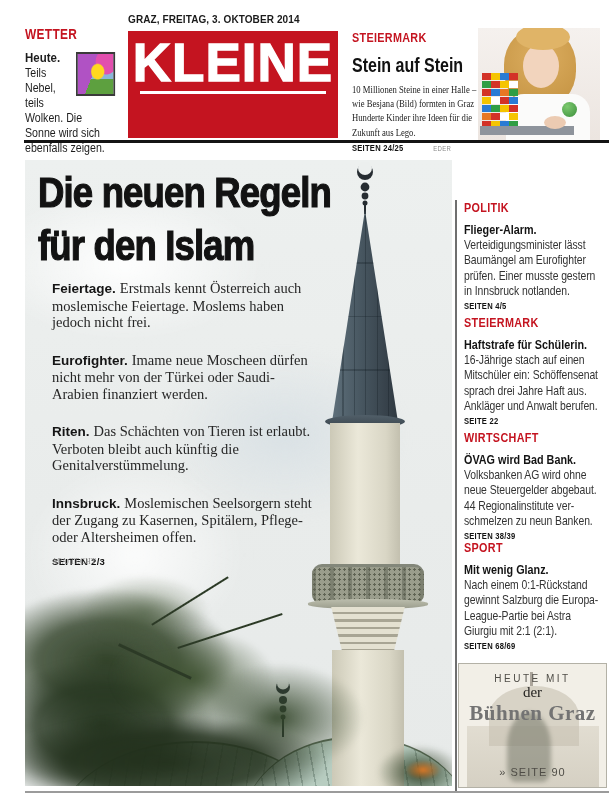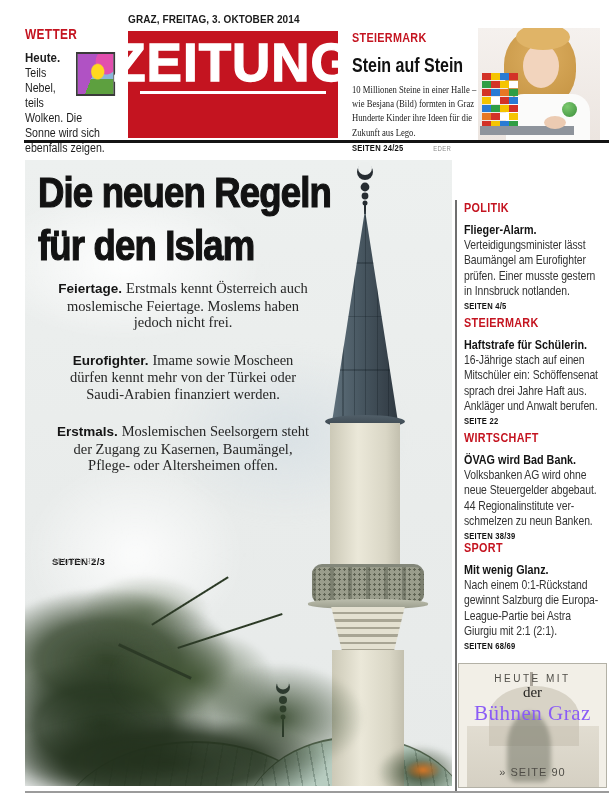--- a/index.html
+++ b/index.html
@@ -107,21 +107,21 @@
   .b2{left:150px;top:470px;width:110px;height:2px;transform:rotate(-18deg);}
   .b3{left:90px;top:500px;width:80px;height:2.5px;transform:rotate(25deg);}
   .finial-main{left:329px;top:2px;z-index:3;}
   .finial-dome{left:249px;top:518px;z-index:2;}
 
   
   #headline{left:13px;top:6px;width:380px;z-index:10;color:#121212;font-weight:700;
     font-size:43px;line-height:53px;letter-spacing:-1px;-webkit-text-stroke:1.2px #121212;
     transform:scaleX(.85);transform-origin:0 0;}
   #paras{left:27px;top:120px;width:262px;z-index:10;}
-  #paras p{margin:0 0 21px;font-family:"Liberation Serif",serif;font-size:14.5px;line-height:16.5px;color:#262626;text-align:center;}
+  #paras p{margin:0 0 21px;font-family:"Liberation Serif",serif;font-size:14.5px;line-height:16.5px;color:#262626;}
   #paras .plead{font-family:"Liberation Sans",sans-serif;font-weight:bold;font-size:13.5px;color:#151515;margin-right:4px;}
   #story-ref{left:27px;top:384px;z-index:10;margin-top:12px;}
   #story-credit{left:27px;top:397px;z-index:10;font-family:Liberation Serif, serif;}
 
   
   #colrule{left:455px;top:200px;width:2px;height:591px;background:#6f6f6f;}
   #rcol{left:464px;top:199px;width:168px;height:465px;transform:scaleX(.8);transform-origin:0 0;}
   .sec{position:absolute;left:0;width:168px;}
   .s0{top:2px}.s1{top:117px}.s2{top:232px}.s3{top:342px}
   .sec .slabel{font-weight:bold;font-size:13.5px;letter-spacing:.4px;color:#c41420;line-height:14px;margin-bottom:7px;}
@@ -133,21 +133,21 @@
   #promo{left:458px;top:663px;width:147px;height:123px;border:1px solid #b3b1a6;background:#f2efe7;overflow:hidden;
     display:flex;flex-direction:column;align-items:center;text-align:center;}
   #promo .bgel{position:absolute;}
   .pb-dome{left:30px;top:22px;width:90px;height:60px;border-radius:50% 50% 0 0;background:#c7c0b0;opacity:.6;}
   .pb-body{left:8px;top:62px;width:132px;height:62px;background:linear-gradient(180deg,#d4cebf,#bdb6a5);opacity:.55;}
   .pb-tree{left:48px;top:48px;width:44px;height:70px;border-radius:50% 50% 20% 20%;background:#6d7061;opacity:.5;filter:blur(2px);}
   .pb-cross{left:71px;top:8px;width:3px;height:14px;background:#9a948a;opacity:.8;}
   #promo .kicker{margin-top:9px;font-size:10px;letter-spacing:2.5px;color:#4f4d47;position:relative;}
   #promo .ptitle1{margin-top:12px;font-family:"Liberation Serif",serif;font-size:19px;color:#1f1e1c;position:relative;}
   #promo .ptitle2{font-family:"Liberation Serif",serif;font-size:15px;color:#1f1e1c;position:relative;}
-  #promo .ptitle3{font-family:"Liberation Serif",serif;font-size:21px;font-weight:normal;color:#8b5cf6;position:relative;letter-spacing:.5px;}
+  #promo .ptitle3{font-family:"Liberation Serif",serif;font-size:21px;font-weight:bold;color:#737373;position:relative;letter-spacing:.5px;}
   #promo .pref{margin-top:auto;margin-bottom:9px;font-size:11px;letter-spacing:1px;color:#4f4d47;position:relative;}
 
   #bottom-rule{left:25px;top:791px;width:584px;height:2px;background:#9b9b9b;}
 </style>
 </head>
 <body>
 
 <div id="page">
 
   <div id="wetter" class="abs">
@@ -157,21 +157,21 @@
       <span class="wlead">Heute.</span>
       <span>Teils Nebel, teils Wolken. Die Sonne wird sich ebenfalls zeigen.</span>
     </div>
     <div class="pageref wref">SEITE 30</div>
   </div>
 
   <div id="dateline" class="abs">
     <span>GRAZ, FREITAG, 3. OKTOBER 2014</span>
   </div>
   <div id="logo" class="abs">
-    <div class="l1">ZEITUNG</div>
+    <div class="l1">KLEINE</div>
     <div class="lrule"></div>
   </div>
 
   <div id="teaser" class="abs">
     <div class="seclabel">STEIERMARK</div>
     <div class="thead">Stein auf Stein</div>
     <div class="tbody">10 Millionen Steine in einer Halle – so wie Besjana (Bild) formten in Graz Hunderte Kinder ihre Ideen für die Zukunft aus Lego.</div>
     <div class="trow">
       <span class="pageref">SEITEN 24/25</span>
       <span class="credit">EDER</span>
@@ -234,22 +234,23 @@
     <div class="branch b2"></div>
     <div class="branch b3"></div>
     <div class="flowers"></div>
 
     <div id="headline" class="abs">
       <div>Die neuen Regeln</div>
       <div>für den Islam</div>
     </div>
     <div id="paras" class="abs">
       <p><span class="plead">Feiertage.</span><span>Erstmals kennt Österreich auch moslemische Feiertage. Moslems haben jedoch nicht frei.</span></p>
-      <p><span class="plead">Eurofighter.</span><span>Imame sowie Moscheen dürfen kennt mehr von der Türkei oder Saudi-Arabien finanziert werden.</span></p>
-      <p><span class="plead">Erstmals.</span><span>Moslemischen Seelsorgern steht der Zugang zu Kasernen, Baumängel, Pflege- oder Altersheimen offen.</span></p>
+      <p><span class="plead">Eurofighter.</span><span>Imame neue Moscheen dürfen nicht mehr von der Türkei oder Saudi-Arabien finanziert werden.</span></p>
+      <p><span class="plead">Riten.</span><span>Das Schächten von Tieren ist erlaubt. Verboten bleibt auch künftig die Genitalverstümmelung.</span></p>
+      <p><span class="plead">Innsbruck.</span><span>Moslemischen Seelsorgern steht der Zugang zu Kasernen, Spitälern, Pflege- oder Altersheimen offen.</span></p>
     </div>
     <div id="story-ref" class="abs pageref">SEITEN 2/3</div>
     <div id="story-credit" class="abs credit">APA/TECHT</div>
   </div>
 
   <div id="colrule" class="abs"></div>
   <div id="rcol" class="abs">
     <div class="sec s0">
       <div class="slabel">POLITIK</div>
       <div class="slead">Flieger-Alarm.</div>

